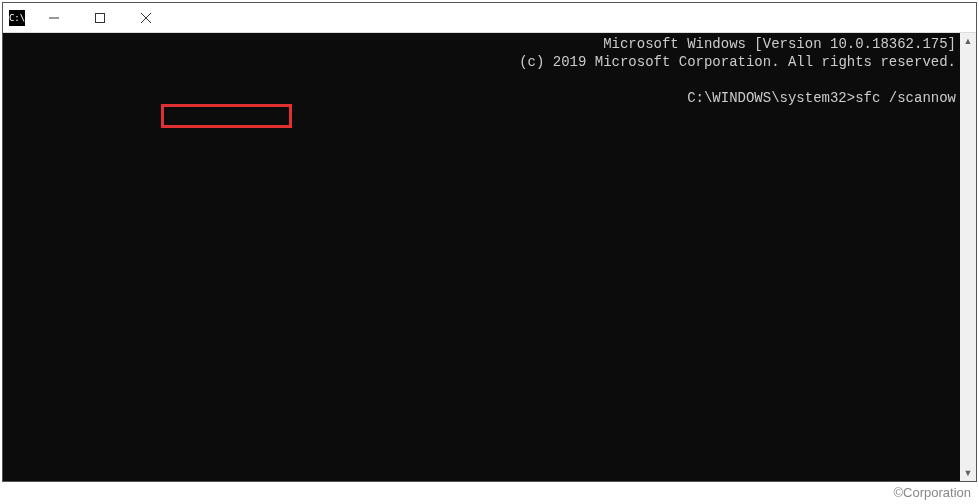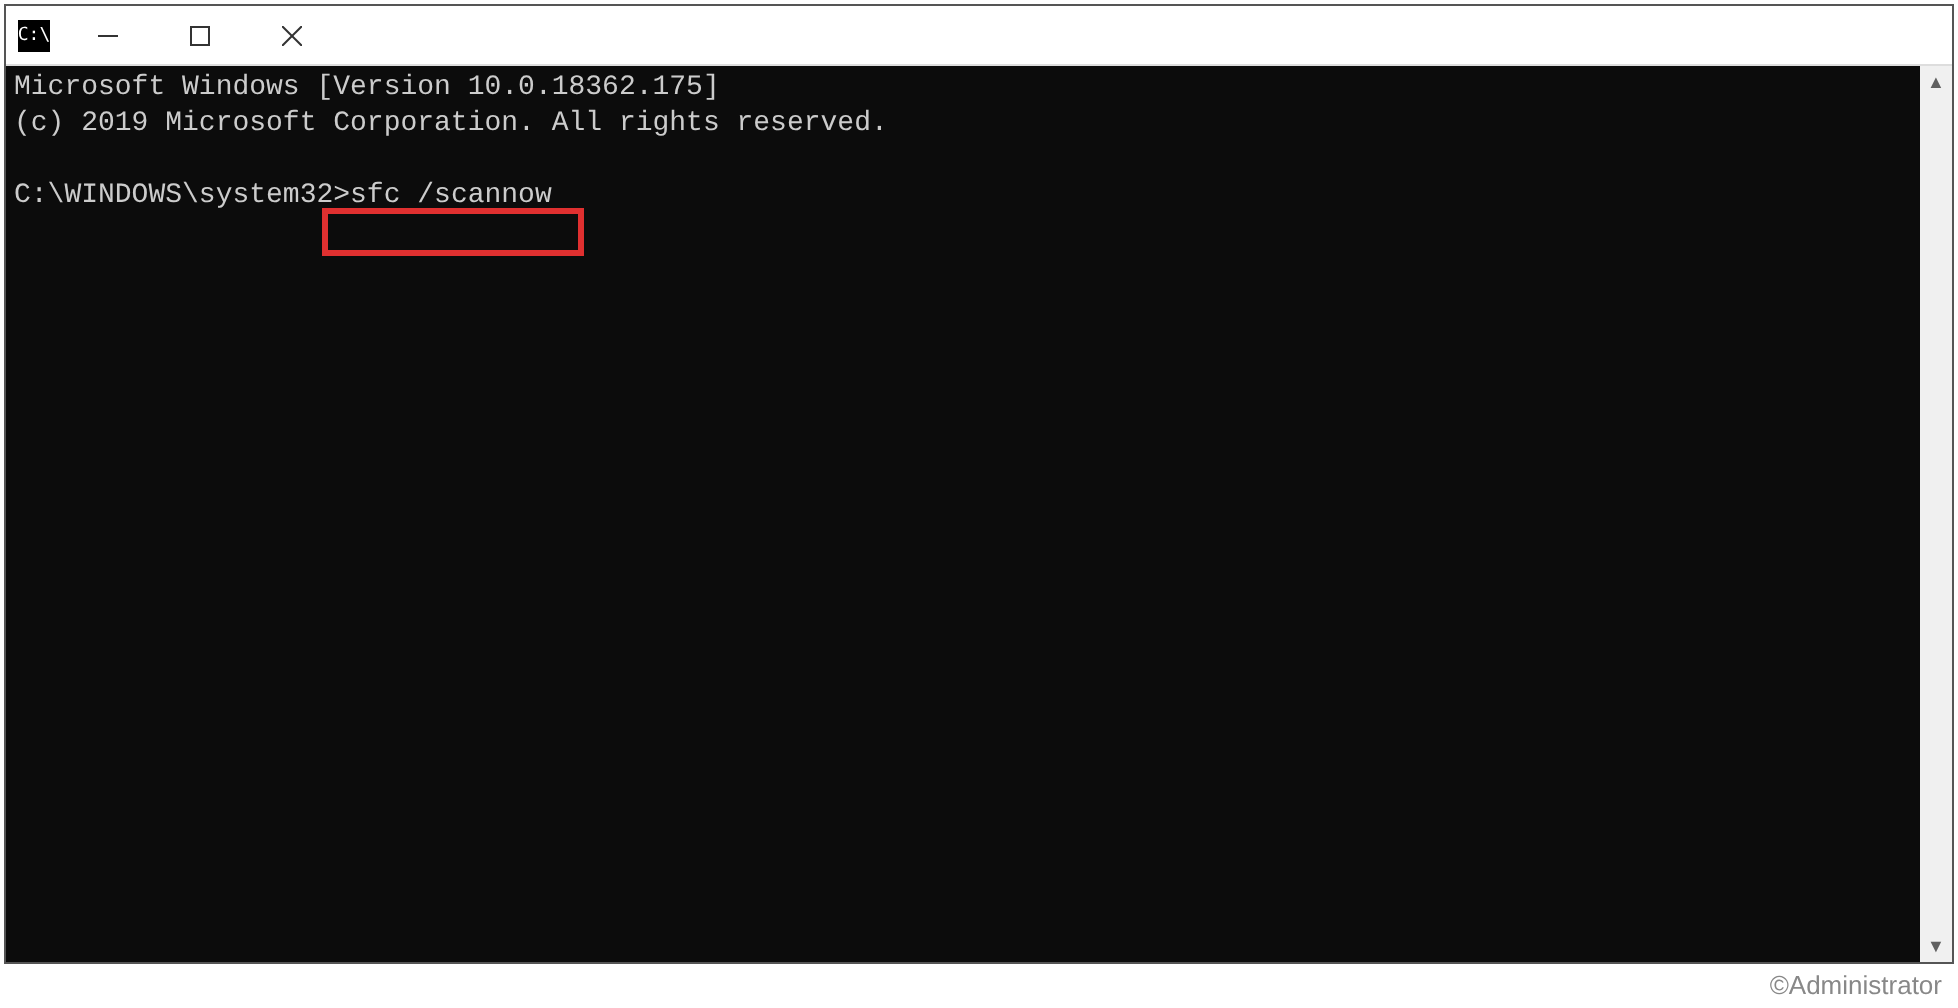--- a/index.html
+++ b/index.html
@@ -68,20 +68,21 @@
     .titlebar-btn svg {
       stroke: #333;
       stroke-width: 1;
       fill: none;
     }
     .console-wrap {
       flex: 1;
       display: flex;
       background: #0c0c0c;
       position: relative;
+      text-align: right;
     }
     .console {
       flex: 1;
       background: #0c0c0c;
       color: #cccccc;
       font-family: "Consolas", "Courier New", monospace;
       font-size: 14px;
       line-height: 18px;
       padding: 2px 4px;
       white-space: pre;
@@ -150,13 +151,13 @@
 <span>C:\WINDOWS\system32&gt;</span><span>sfc /scannow</span>
       <div class="highlight-box" style="left:158px; top:71px; width:131px; height:24px;"></div>
     </div>
     <div class="scrollbar">
       <div class="scroll-arrow">▲</div>
       <div class="scroll-arrow">▼</div>
     </div>
   </div>
 </div>
 
-<div class="watermark">©Administrator</div>
+<div class="watermark">©Corporation</div>
 
 </body></html>

